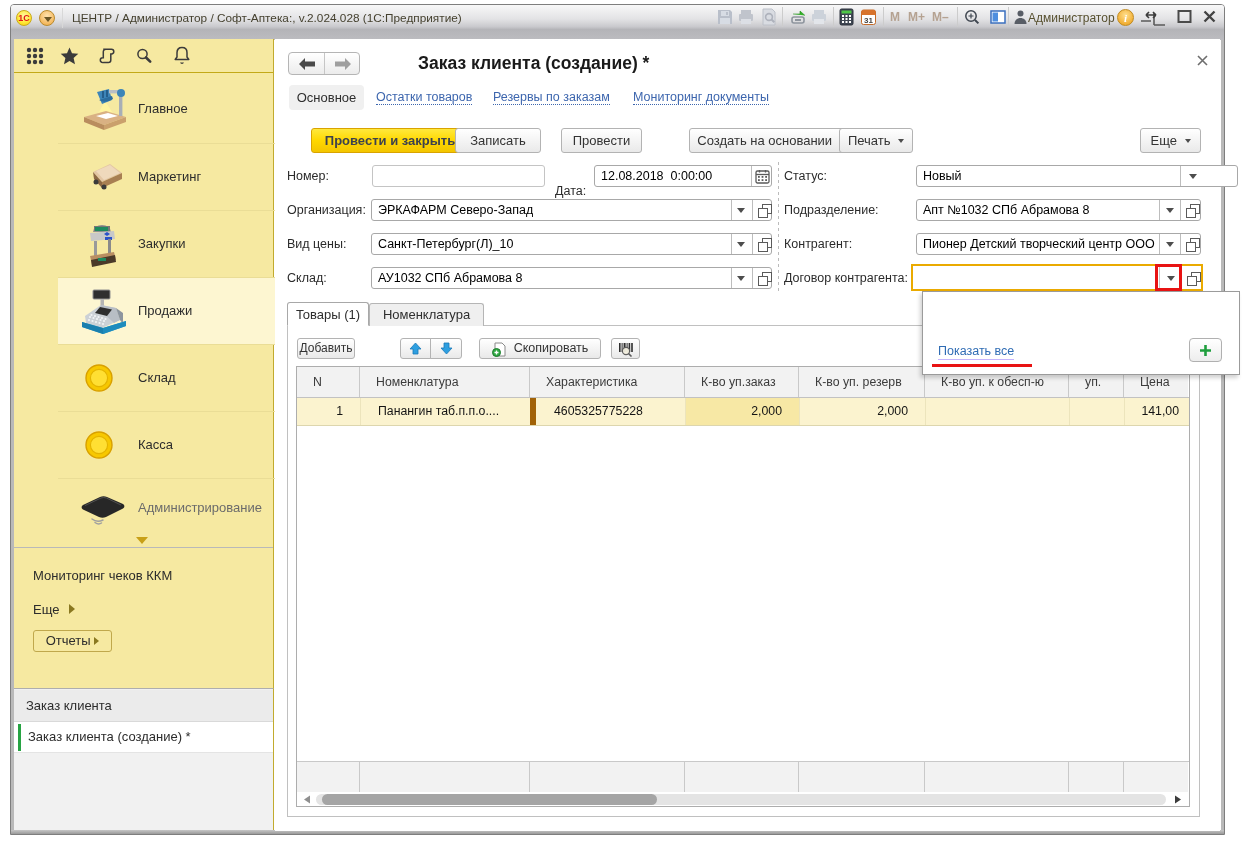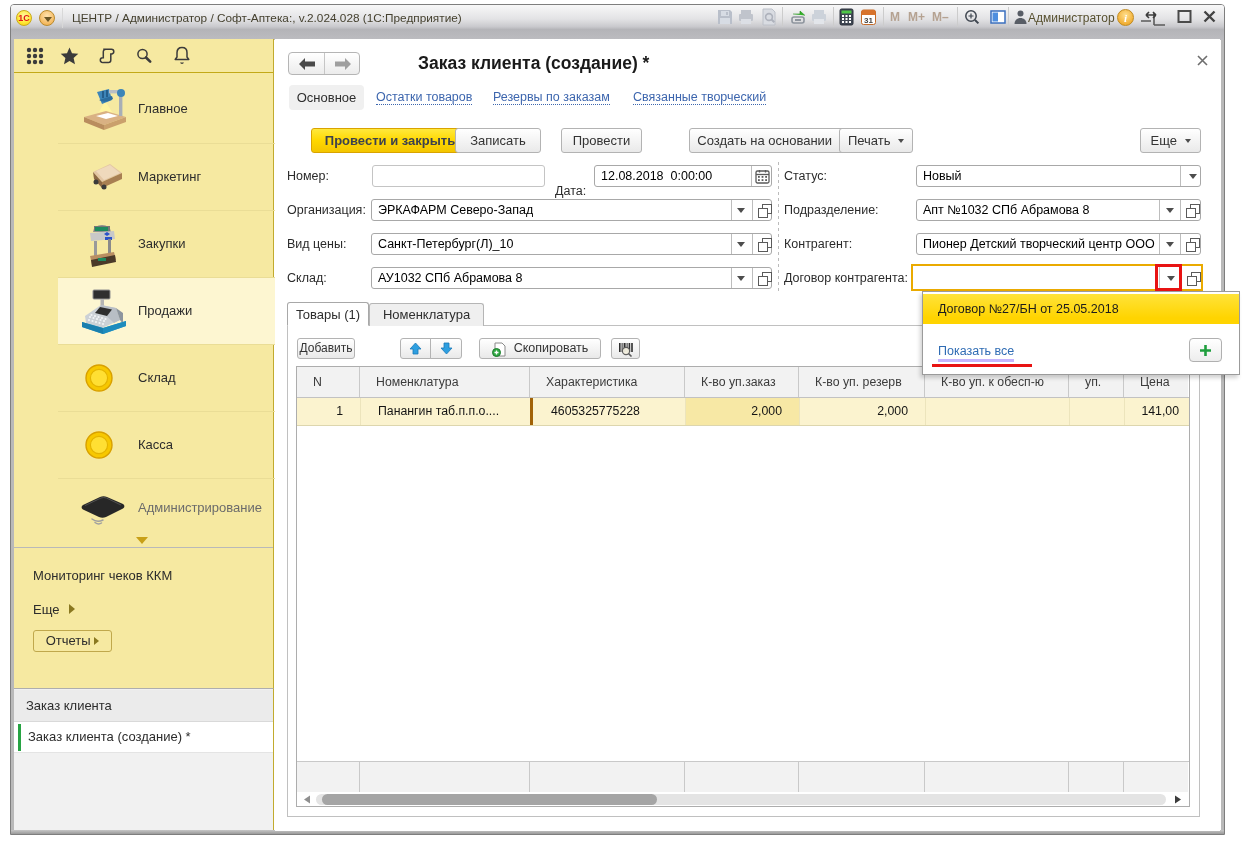--- a/index.html
+++ b/index.html
@@ -304,21 +304,21 @@
       </svg>
   </div>
   <div class="abs" style="left:418px; top:53px; font-size:17.5px; font-weight:bold; color:#1a1a1a;">Заказ клиента (создание) *</div>
   <svg class="abs" style="left:1196px; top:54px;" width="13" height="13" viewBox="0 0 13 13">
       <path d="M2 2 L11 11 M11 2 L2 11" stroke="#6e6e6e" stroke-width="1.6"></path>
     </svg>
 
   <div class="abs" style="left:289px; top:85px; width:75px; height:25px; background:#f0f0f0; border-radius:4px; font-size:13px; color:#2e2e2e; text-align:center; line-height:25px;">Основное</div>
   <div class="abs link" style="left:376px; top:90px; border-bottom:1px dotted #3d66ae;">Остатки товаров</div>
   <div class="abs link" style="left:493px; top:90px; border-bottom:1px dotted #3d66ae;">Резервы по заказам</div>
-  <div class="abs link" style="left:633px; top:90px; border-bottom:1px dotted #3d66ae;">Связанные творческий</div>
+  <div class="abs link" style="left:633px; top:90px; border-bottom:1px dotted #3d66ae;">Мониторинг документы</div>
 
   <div class="btn ybtn" style="left:287px; top:128px; width:158px;">Провести и закрыть</div>
   <div class="btn" style="left:455px; top:128px; width:86px;">Записать</div>
   <div class="btn" style="left:561px; top:128px; width:81px;">Провести</div>
   <div class="btn" style="left:663px; top:128px; width:165px;margin-left:26px;">Создать на основании <span class="mdarr"></span></div>
   <div class="btn" style="left:839px; top:128px; width:74px;">Печать <span class="mdarr"></span></div>
   <div class="btn" style="left:1140px; top:128px; width:61px;">Еще <span class="mdarr"></span></div>
 
   <div class="lab" style="left:287px; top:169px;">Номер:</div>
   <div class="fld" style="left:372px; top:165px; width:173px; border-color:#c4c4c4;"></div>
@@ -361,21 +361,21 @@
       <span class="txt">АУ1032 СПб Абрамова 8</span>
     <span class="sect" style="left:359px;"></span>
       <span class="darr" style="left:365px; top:8px;"></span>
     <span class="sect" style="left:380px;"></span>
       <span class="opn" style="left:386px;"></span>
   </div>
 
   <div class="abs" style="left:778px; top:162px; width:1px; height:130px; background:repeating-linear-gradient(#bbb 0 3px, transparent 3px 6px);"></div>
 
   <div class="lab" style="left:784px; top:169px;">Статус:</div>
-  <div class="fld" style="left:916px; top:165px; width:285px;">
+  <div class="fld" style="left:916px; top:165px; width:322px;">
       <span class="txt">Новый</span>
     <span class="sect" style="left:263px;"></span>
       <span class="darr" style="left:272px; top:8px;"></span>
   </div>
   <div class="lab" style="left:784px; top:203px;">Подразделение:</div>
   <div class="fld" style="left:916px; top:199px; width:285px;">
       <span class="txt">Апт №1032 СПб Абрамова 8</span>
     <span class="sect" style="left:242px;"></span>
       <span class="darr" style="left:249px; top:8px;"></span>
     <span class="sect" style="left:263px;"></span>
@@ -435,21 +435,21 @@
     <div class="th" style="left:530px; width:155px;">Характеристика</div>
     <div class="th" style="left:685px; width:114px;">К-во уп.заказ</div>
     <div class="th" style="left:799px; width:126px;">К-во уп. резерв</div>
     <div class="th" style="left:925px; width:144px;">К-во уп. к обесп-ю</div>
     <div class="th" style="left:1069px; width:55px;">уп.</div>
     <div class="th" style="left:1124px; width:64px; border-right:none;">Цена</div>
     <div class="abs" style="left:297px; top:397px; width:892px; height:1px; background:#c2c2c2;"></div>
 
     <div class="td" style="left:297px; width:63px; text-align:right; padding-right:17px;">1</div>
     <div class="td" style="left:360px; width:170px; padding-left:17px; border-left:1px solid #ece4bc;">Панангин таб.п.п.о....</div>
-    <div class="td" style="left:530px; width:155px; padding-left:18px; border-left:3px solid #a16207;">4605325775228</div>
+    <div class="td" style="left:530px; width:155px; padding-left:18px; border-left:6px solid #a16207;">4605325775228</div>
     <div class="td" style="left:685px; width:114px; text-align:right; padding-right:17px; border-left:1px solid #ece4bc; background:#f7e8a5;">2,000</div>
     <div class="td" style="left:799px; width:126px; text-align:right; padding-right:17px; border-left:1px solid #ece4bc;">2,000</div>
     <div class="td" style="left:925px; width:144px; border-left:1px solid #ece4bc;"></div>
     <div class="td" style="left:1069px; width:55px; border-left:1px solid #ece4bc;"></div>
     <div class="td" style="left:1124px; width:65px; text-align:right; padding-right:10px; border-left:1px solid #ece4bc;">141,00</div>
     <div class="abs" style="left:297px; top:425px; width:892px; height:1px; background:#ddd6ae;"></div>
 
     <div class="abs" style="left:297px; top:761px; width:892px; height:1px; background:#c9c9c9;"></div>
     <div class="tf" style="left:297px; width:63px;"></div>
     <div class="tf" style="left:360px; width:170px;"></div>
@@ -464,24 +464,21 @@
         <path d="M7 0.5 L1 4.5 L7 8.5 Z" fill="#8f8f8f"></path>
       </svg>
     <div class="abs" style="left:316px; top:794px; width:850px; height:11px; border-radius:5.5px; background:#e4e4e4;"></div>
     <div class="abs" style="left:322px; top:794px; width:335px; height:11px; border-radius:5.5px; background:#a5a5a5;"></div>
     <svg class="abs" style="left:1174px; top:795px;" width="8" height="9" viewBox="0 0 8 9">
         <path d="M1 0.5 L7 4.5 L1 8.5 Z" fill="#3c3c3c"></path>
       </svg>
   </div>
 
   <div class="abs" style="left:922px; top:291px; width:318px; height:84px; background:#fff; border:1px solid #9b9b9b; box-shadow:-2px 3px 4px rgba(0,0,0,0.18); z-index:30;">
-    <div class="abs" style="left:0px; top:2px; width:316px; height:30px; background:linear-gradient(#ffe33a,#ffd400 80%); font-size:12.5px; color:#1c1c1c;">
-        <span class="abs" style="left:15px; top:8px;">Договор №27/БН от 25.05.2018</span>
-      </div>
-    <div class="abs" style="left:15px; top:52px; font-size:12.5px; color:#2f6cb4; border-bottom:3px solid #c4b5fd; padding-bottom:1px;">Показать все</div>
+    <div class="abs" style="left:15px; top:52px; font-size:12.5px; color:#2f6cb4; border-bottom:1px solid #c4b5fd; padding-bottom:1px;">Показать все</div>
     <div class="abs" style="left:9px; top:72px; width:100px; height:3px; background:#e81313;"></div>
     <div class="abs" style="left:266px; top:46px; width:33px; height:24px; border:1px solid #b0b0b0; border-radius:4px; background:linear-gradient(#fff,#ededed);">
         <svg width="13" height="13" viewBox="0 0 13 13" style="position:absolute; left:9px; top:5px;">
           <path d="M6.5 1 V12 M1 6.5 H12" stroke="#1f9e3e" stroke-width="2.6"></path>
         </svg>
       </div>
   </div>
 </div>
 
 </body></html>

